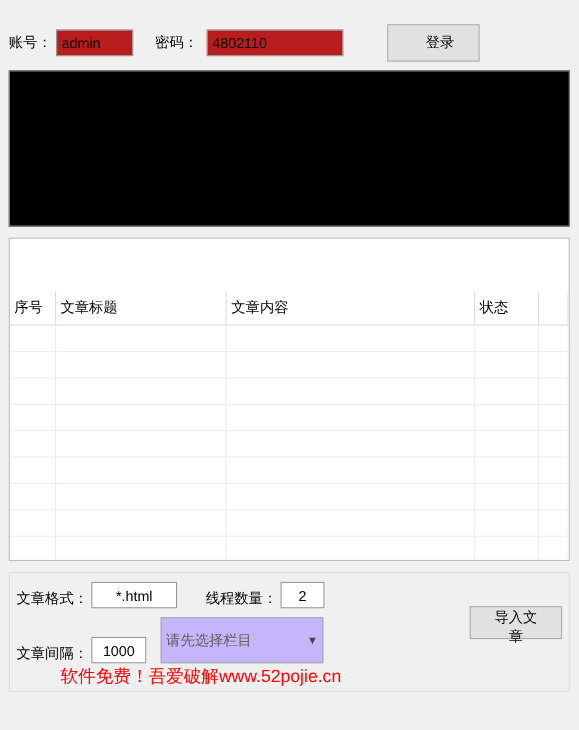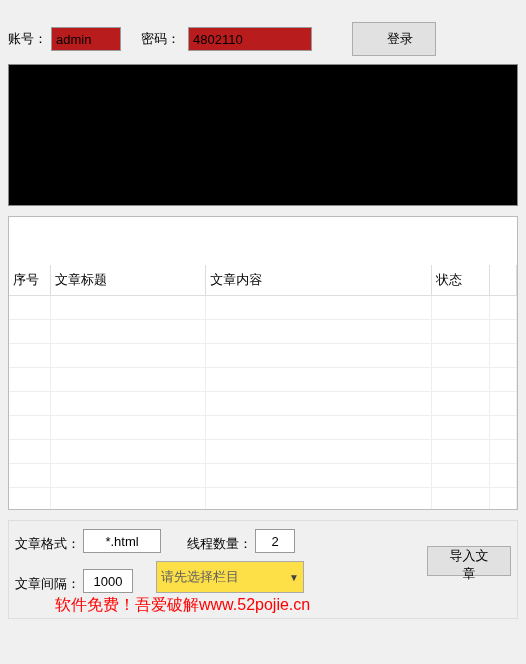--- a/index.html
+++ b/index.html
@@ -119,29 +119,29 @@
       font-size: 13px;
       border: 1px solid #999;
       background: #fff;
     }
     #format-input { width: 78px; }
     #thread-input { width: 40px; }
     #interval-input { width: 50px; }
     .dropdown {
       display: flex;
       align-items: center;
-      background: #fde047;
+      background: #c4b5fd;
       border: 1px solid #aaa;
-      height: 32px;
+      height: 42px;
       width: 148px;
       padding: 0 4px;
       color: #606060;
       cursor: pointer;
       justify-content: space-between;
-      margin-left: 20px;
+      margin-left: 10px;
     }
     .dropdown .arrow {
       font-size: 10px;
       color: #444;
     }
     .action-btn {
       width: 84px;
       height: 30px;
     }
     .footer-text {

